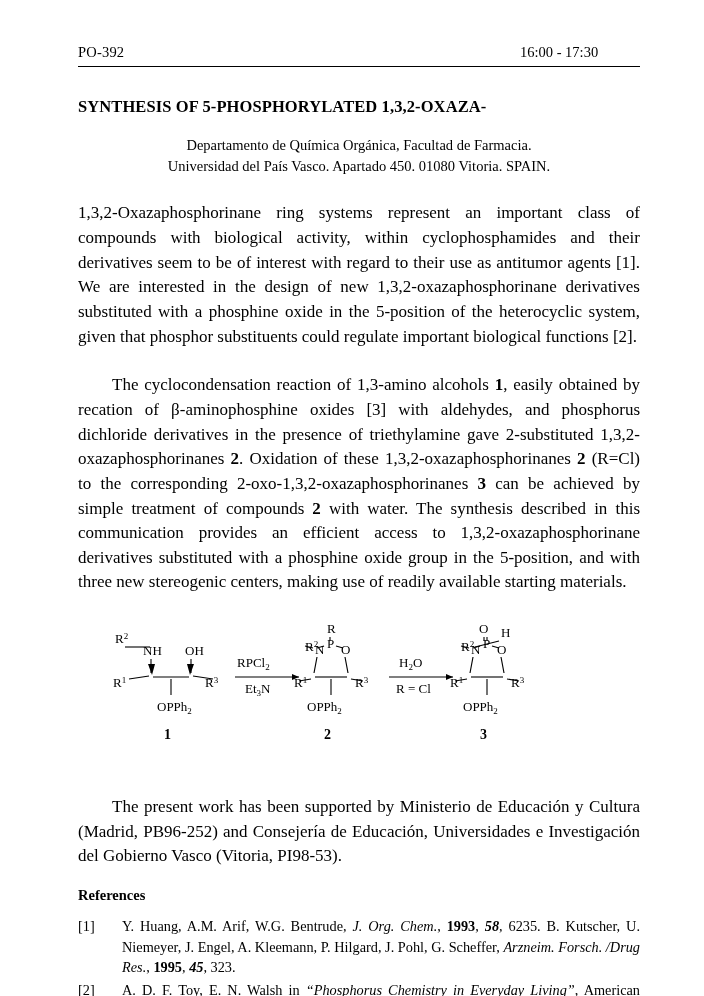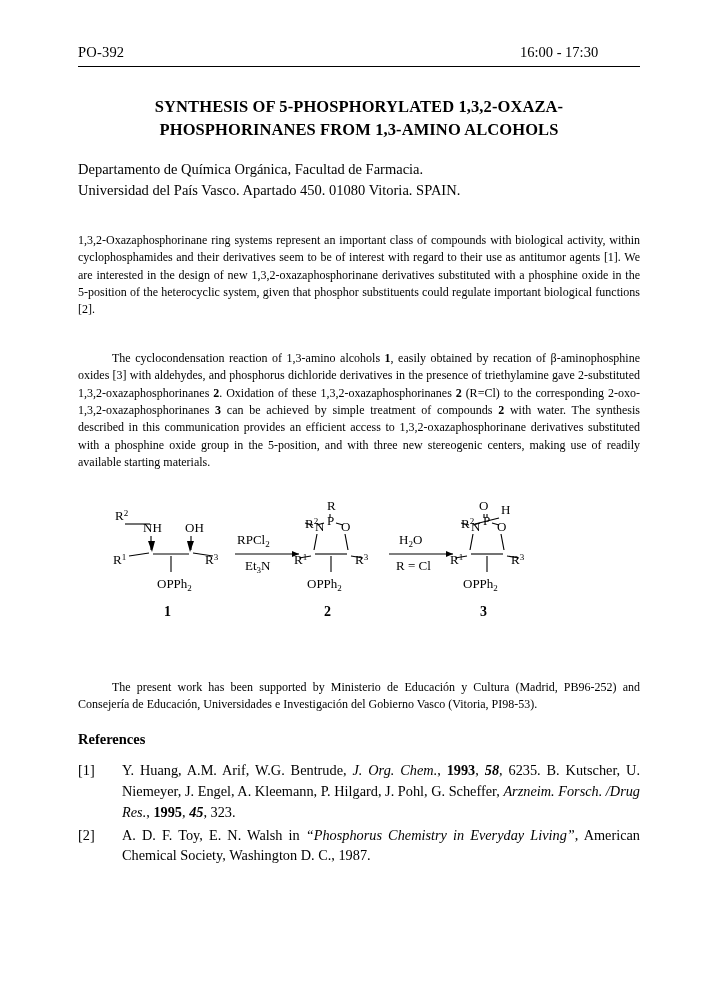--- a/index.html
+++ b/index.html
@@ -41,46 +41,45 @@
     font-size: 15.5px;
     letter-spacing: 0.3px;
   }
   .hdr-center sup { font-size: 9.5px; font-variant: small-caps; }
   .hdr-right { width: 120px; }
 
   
   .title {
     width: 562px;
     margin-top: 28px;
-    text-align: center;
     font-weight: bold;
     font-size: 16.5px;
     line-height: 1.42;
     letter-spacing: 0.1px;
   }
   .authors {
     width: 562px;
     margin-top: 20px;
     text-align: center;
     font-size: 14.5px;
   }
   .authors .u { text-decoration: underline; }
   .affil {
     width: 562px;
     margin-top: 17px;
-    text-align: left;
+    text-align: center;
     font-size: 14.5px;
     line-height: 1.45;
   }
 
   
   .para {
     width: 562px;
-    margin-top: 31px;
-    font-size: 12px;
+    margin-top: 24px;
+    font-size: 17px;
     line-height: 1.45;
     text-align: justify;
     font-family: Liberation Serif, serif;
   }
   .para.indent { text-indent: 34px; }
 
   
   .scheme {
     width: 562px;
     margin-top: 26px;
@@ -114,21 +113,20 @@
 
 <div class="page">
 
   <div class="header">
     <div class="hdr-left">PO-392</div>
     <div class="hdr-right">16:00 - 17:30</div>
   </div>
 
   <div class="title">
     <div>SYNTHESIS OF 5-PHOSPHORYLATED 1,3,2-OXAZA-</div>
-    <div>PHOSPHORINANES FROM 1,3-AMINO ALCOHOLS</div>
   </div>
 
 
   <div class="affil">
     <div>Departamento de Química Orgánica, Facultad de Farmacia.</div>
     <div>Universidad del País Vasco. Apartado 450. 01080 Vitoria. SPAIN.</div>
   </div>
 
   <div class="para">1,3,2-Oxazaphosphorinane ring systems represent an important class of compounds with biological activity, within cyclophosphamides and their derivatives seem to be of interest with regard to their use as antitumor agents [1]. We are interested in the design of new 1,3,2-oxazaphosphorinane derivatives substituted with a phosphine oxide in the 5-position of the heterocyclic system, given that phosphor substituents could regulate important biological functions [2].</div>
   <div class="para indent" id="para2"><span>The cyclocondensation reaction of 1,3-amino alcohols </span><span style="font-weight: bold;">1</span><span>, easily obtained by recation of β-aminophosphine oxides [3] with aldehydes, and phosphorus dichloride derivatives in the presence of triethylamine gave 2-substituted 1,3,2-oxazaphosphorinanes </span><span style="font-weight: bold;">2</span><span>. Oxidation of these 1,3,2-oxazaphosphorinanes </span><span style="font-weight: bold;">2</span><span> (R=Cl) to the corresponding 2-oxo-1,3,2-oxazaphosphorinanes </span><span style="font-weight: bold;">3</span><span> can be achieved by simple treatment of compounds </span><span style="font-weight: bold;">2</span><span> with water. The synthesis described in this communication provides an efficient access to 1,3,2-oxazaphosphorinane derivatives substituted with a phosphine oxide group in the 5-position, and with three new stereogenic centers, making use of readily available starting materials.</span></div>

